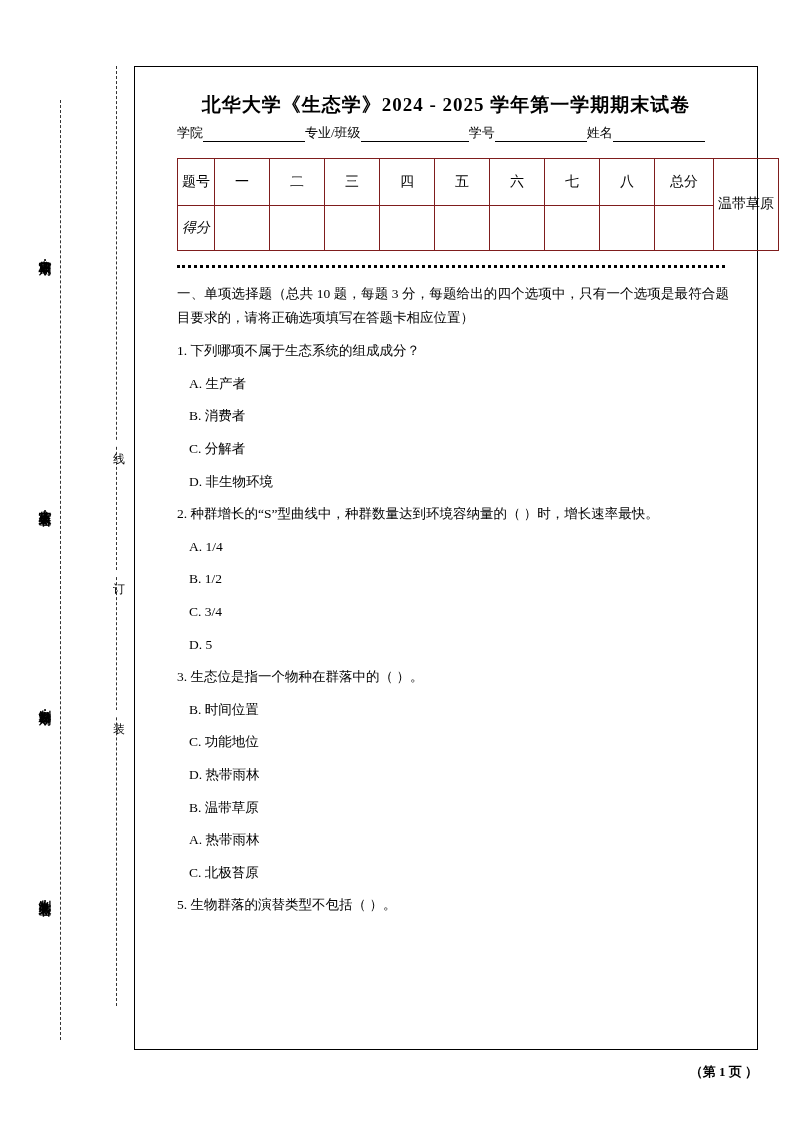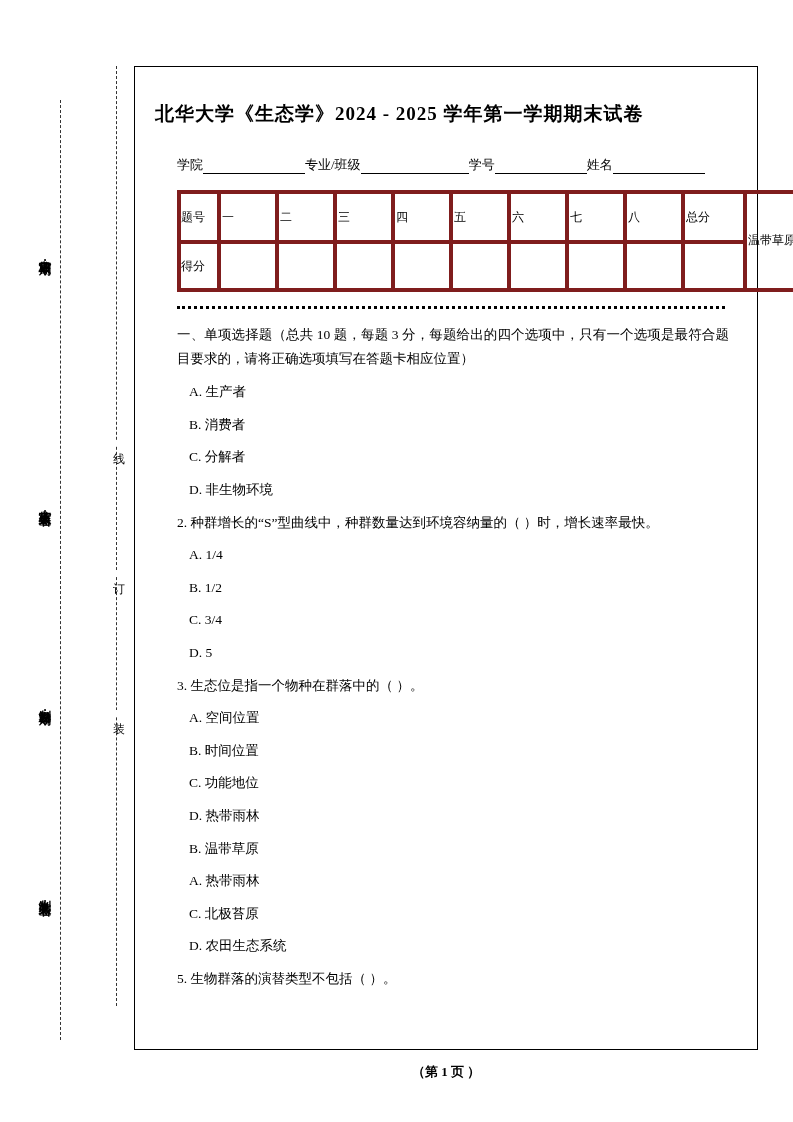--- a/index.html
+++ b/index.html
@@ -68,29 +68,30 @@
   }
 
   .inner {
     position: absolute;
     left: 155px;
     top: 66px;
     width: 582px;
   }
 
   .doc-title {
+    text-align: center;
     font-size: 19px;
     font-weight: bold;
     letter-spacing: 1px;
-    margin-top: 35px;
+    margin-top: 26px;
     font-family: "Liberation Serif", serif;
   }
 
   .fields {
-    margin-top: 29px;
+    margin-top: 6px;
     font-size: 13px;
     display: flex;
     align-items: flex-end;
     padding-left: 22px;
     padding-right: 6px;
   }
   .field {
     display: flex;
     align-items: flex-end;
     white-space: nowrap;
@@ -108,36 +109,37 @@
 
   
   table.score {
     border-collapse: collapse;
     margin-top: 16px;
     margin-left: 22px;
     width: 548px;
     table-layout: fixed;
   }
   table.score td {
-    border: 4px solid #7f1d1d;
-    font-size: 12px;
+    border: 1px solid #7f1d1d;
+    text-align: center;
+    font-size: 14px;
     height: 22px;
     font-family: "Liberation Serif", serif;
   }
   td.head-cell {
     width: 36px;
     line-height: 1.05;
     font-size: 14px;
     padding: 2px 0;
   }
   td.num-cell { width: 52px; }
   td.total-cell { width: 56px; }
   td.teacher-cell { width: 62px; line-height: 1.15; }
   tr.row-head td { height: 42px; }
-  tr.row-score td { height: 40px; }
+  tr.row-score td { height: 40px; font-style: italic; }
 
   
   .dotted {
     margin: 14px 22px 0 22px;
     border-top: 3px dotted #000;
     width: 548px;
   }
 
   
   .body {
@@ -163,21 +165,21 @@
     line-height: 1.6;
     margin-top: 11px;
     margin-left: 12px;
   }
 
   .footer {
     position: absolute;
     left: 134px;
     top: 1063px;
     width: 624px;
-    text-align: center;
+    text-align: right;
     font-size: 13px;
     font-weight: bold;
     font-family: "Liberation Serif", serif;
   }
 </style>
 </head>
 <body>
 
 <div class="left-margin">
   <div class="vline outer"></div>
@@ -246,39 +248,38 @@
       <td></td>
     </tr>
   </tbody>
     </table>
 
   <div class="dotted"></div>
 
   <div class="body">
     <div class="section-head">一、单项选择题（总共 10 题，每题 3 分，每题给出的四个选项中，只有一个选项是最符合题目要求的，请将正确选项填写在答题卡相应位置）</div>
 
+    <div class="question">1.  下列哪项不属于生态系统的组成成分？</div>
     <div class="option">A.  生产者</div>
     <div class="option">B.  消费者</div>
     <div class="option">C.  分解者</div>
     <div class="option">D.  非生物环境</div>
 
     <div class="question">2.  种群增长的“S”型曲线中，种群数量达到环境容纳量的（    ）时，增长速率最快。</div>
     <div class="option">A.  1/4</div>
     <div class="option">B.  1/2</div>
     <div class="option">C.  3/4</div>
     <div class="option">D.  5</div>
 
     <div class="question">3.  生态位是指一个物种在群落中的（    ）。</div>
-    <div class="option">A.  空间位置</div>
     <div class="option">B.  时间位置</div>
     <div class="option">C.  功能地位</div>
     <div class="option">D.  热带雨林</div>
 
     <div class="option">B.  温带草原</div>
     <div class="option">A.  热带雨林</div>
     <div class="option">C.  北极苔原</div>
-    <div class="option">D.  农田生态系统</div>
 
     <div class="question">5.  生物群落的演替类型不包括（    ）。</div>
   </div>
 </div>
 
 <div class="footer">（第 1 页 ）</div>
 
 </body></html>

